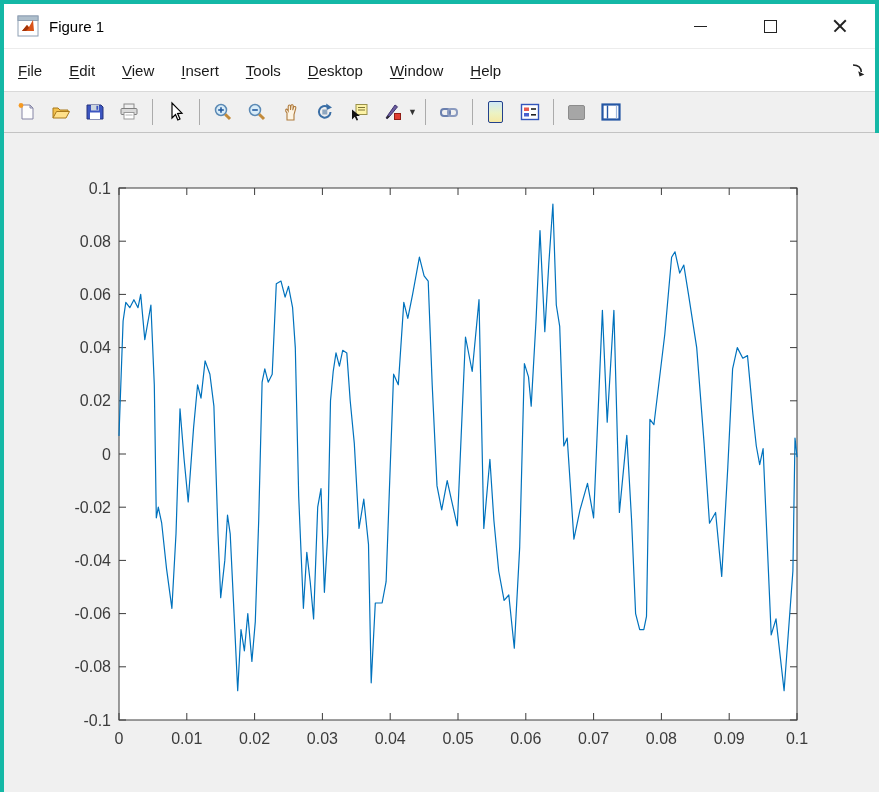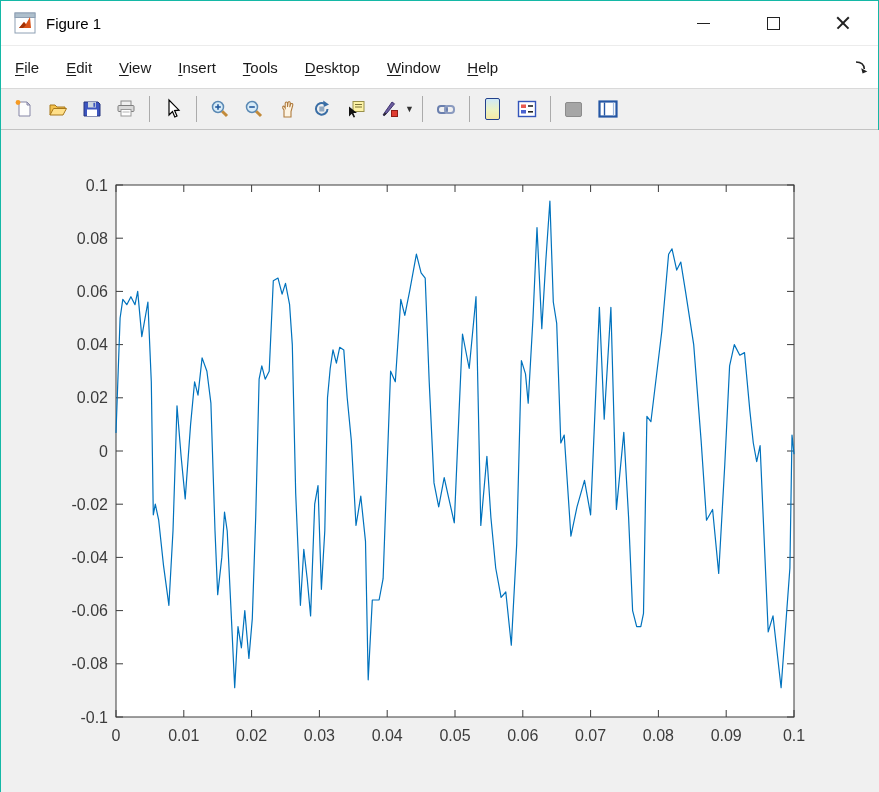--- a/index.html
+++ b/index.html
@@ -1,17 +1,17 @@
 <!DOCTYPE html>
 <html><head>
 <meta charset="utf-8">
 <style>
   html,body{margin:0;padding:0;}
   body{width:879px;height:792px;overflow:hidden;font-family:"Liberation Sans",sans-serif;background:#f0f0f0;}
-  .window{width:879px;height:792px;box-sizing:border-box;border:1px solid #14b8a6;background:#f0f0f0;position:relative;}
+  .window{width:879px;height:792px;box-sizing:border-box;border:4px solid #14b8a6;background:#f0f0f0;position:relative;}
   
   .titlebar{height:44px;background:#ffffff;display:flex;align-items:center;position:relative;}
   .app-icon{width:22px;height:22px;margin-left:13px;display:inline-block;position:relative;}
   .title-text{margin-left:10px;font-size:15px;color:#000;}
   .win-controls{position:absolute;right:0;top:0;height:44px;display:flex;}
   .win-btn{width:70px;height:44px;display:flex;align-items:center;justify-content:center;position:relative;}
   .glyph-min{width:13px;height:0;border-top:1.5px solid #222;display:block;}
   .glyph-max{width:11px;height:11px;border:1.5px solid #222;display:block;}
   .glyph-close{width:14px;height:14px;position:relative;display:block;}
   .glyph-close:before,.glyph-close:after{content:"";position:absolute;left:-1px;top:6px;width:16px;height:1.6px;background:#222;}

